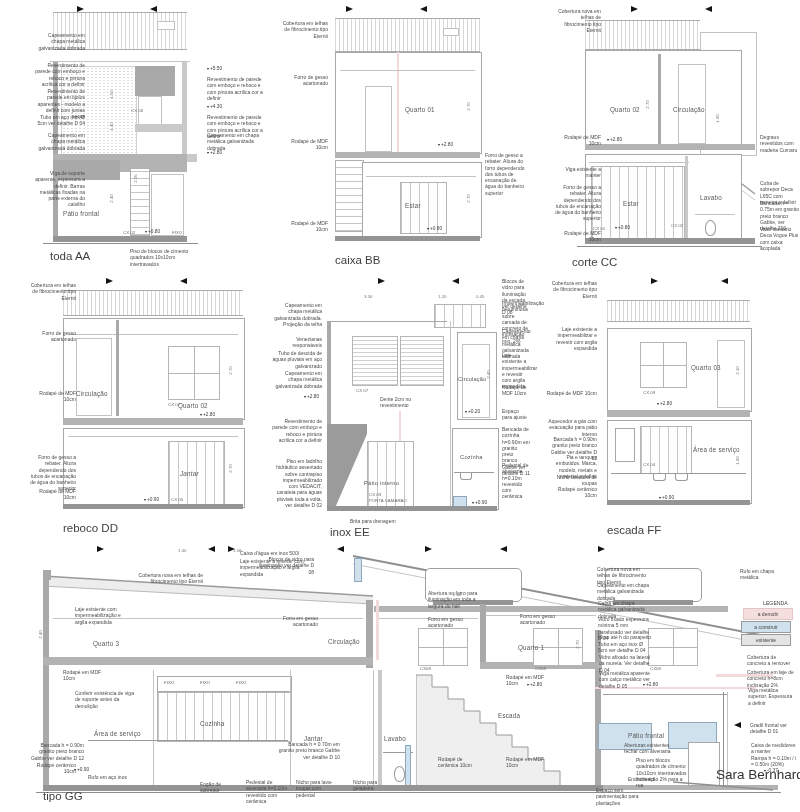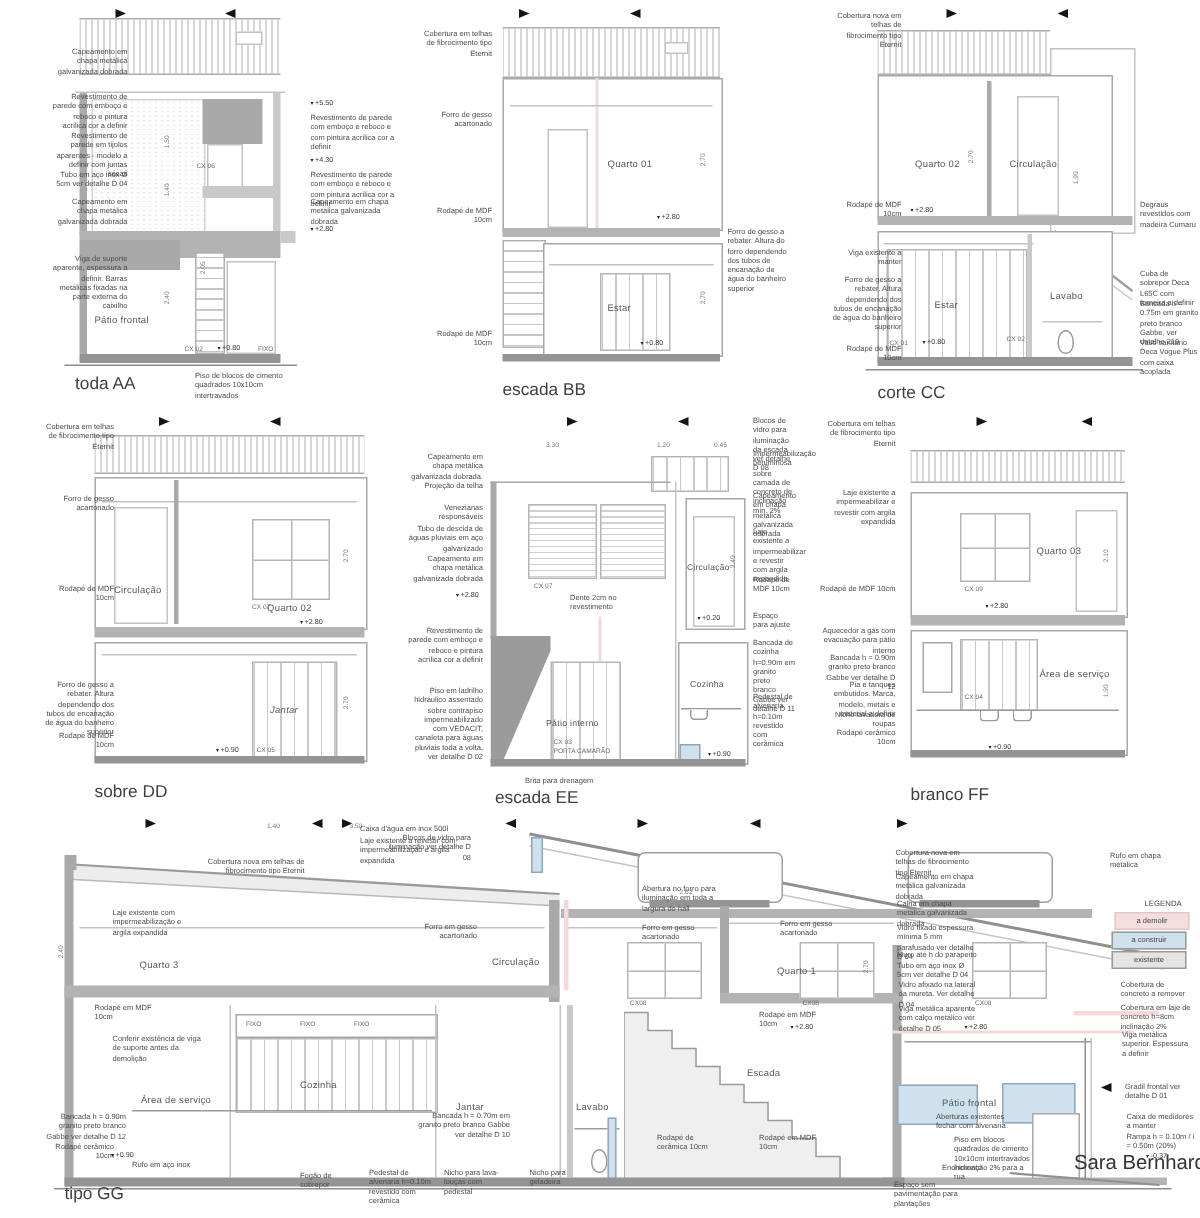--- a/index.html
+++ b/index.html
@@ -118,21 +118,21 @@
     <div class="mull" style="left:120px;top:178px;width:45px;height:50px"></div>
     <div class="room" style="left:125px;top:198px">Estar</div>
     <div class="elev" style="left:147px;top:222px">+0.80</div>
     <div class="dim" style="left:184px;top:192px">2.70</div>
     <div class="base" style="left:55px;top:232px;width:145px;height:5px"></div>
     <div class="ann r" style="left:0px;top:16px;width:48px">Cobertura em telhas de fibrocimento tipo Eternit</div>
     <div class="ann r" style="left:0px;top:70px;width:48px">Forro de gesso acartonado</div>
     <div class="ann r" style="left:0px;top:134px;width:48px">Rodapé de MDF 10cm</div>
     <div class="ann r" style="left:0px;top:216px;width:48px">Rodapé de MDF 10cm</div>
     <div class="ann" style="left:205px;top:148px;width:40px">Forro de gesso a rebater. Altura do forro dependendo dos tubos de encanação de água do banheiro superior</div>
-    <div class="title" style="left:55px;top:250px">escada BB</div>
+    <div class="title" style="left:55px;top:250px">caixa BB</div>
   </div>
 
   <div class="sec" style="left:555px;top:4px;width:245px;height:270px">
     <div class="flagR" style="left:76px;top:2px"></div>
     <div class="flagL" style="left:150px;top:2px"></div>
     <div class="roof" style="left:30px;top:16px;width:115px;height:28px"></div>
     <div class="box" style="left:145px;top:28px;width:55px;height:122px"></div>
     <div class="boxd" style="left:30px;top:46px;width:155px;height:94px"></div>
     <div class="wall" style="left:103px;top:50px;width:3px;height:90px"></div>
     <div class="box" style="left:123px;top:60px;width:26px;height:78px"></div>
@@ -161,21 +161,21 @@
     <div class="hline" style="left:22px;top:242px;width:185px;background:#8d8d8d"></div>
     <div class="ann r" style="left:0px;top:4px;width:46px">Cobertura nova em telhas de fibrocimento tipo Eternit</div>
     <div class="ann r" style="left:0px;top:130px;width:46px">Rodapé de MDF 10cm</div>
     <div class="ann r" style="left:0px;top:162px;width:46px">Viga existente a manter</div>
     <div class="ann r" style="left:0px;top:180px;width:46px">Forro de gesso a rebater. Altura dependendo dos tubos de encanação de água do banheiro superior</div>
     <div class="ann r" style="left:0px;top:226px;width:46px">Rodapé de MDF 10cm</div>
     <div class="ann" style="left:205px;top:130px;width:40px">Degraus revestidos com madeira Cumaru</div>
     <div class="ann" style="left:205px;top:176px;width:40px">Cuba de sobrepor Deca L65C com torneira a definir</div>
     <div class="ann" style="left:205px;top:196px;width:40px">Bancada h = 0.75m em granito preto branco Gabbe, ver detalhe 210</div>
     <div class="ann" style="left:205px;top:222px;width:40px">Vaso sanitário Deca Vogue Plus com caixa acoplada</div>
-    <div class="title" style="left:30px;top:252px">corte CC</div>
+    <div class="title" style="left:17px;top:252px">corte CC</div>
   </div>
 
   <div class="sec" style="left:28px;top:276px;width:255px;height:258px">
     <div class="flagR" style="left:78px;top:2px"></div>
     <div class="flagL" style="left:152px;top:2px"></div>
     <div class="roof" style="left:35px;top:14px;width:180px;height:24px"></div>
     <div class="boxd" style="left:35px;top:42px;width:180px;height:100px"></div>
     <div class="hline" style="left:40px;top:58px;width:170px"></div>
     <div class="box" style="left:48px;top:62px;width:34px;height:76px"></div>
     <div class="wall" style="left:88px;top:44px;width:3px;height:96px"></div>
@@ -192,21 +192,21 @@
     <div class="room ital" style="left:152px;top:194px">Jantar</div>
     <div class="elev" style="left:116px;top:221px">+0.90</div>
     <div class="mark" style="left:143px;top:221px">CX 05</div>
     <div class="dim" style="left:198px;top:190px">2.70</div>
     <div class="base" style="left:35px;top:228px;width:180px;height:5px"></div>
     <div class="ann r" style="left:0px;top:6px;width:48px">Cobertura em telhas de fibrocimento tipo Eternit</div>
     <div class="ann r" style="left:0px;top:54px;width:48px">Forro de gesso acartonado</div>
     <div class="ann r" style="left:0px;top:114px;width:48px">Rodapé de MDF 10cm</div>
     <div class="ann r" style="left:0px;top:178px;width:48px">Forro de gesso a rebater. Altura dependendo dos tubos de encanação de água do banheiro superior</div>
     <div class="ann r" style="left:0px;top:212px;width:48px">Rodapé de MDF 10cm</div>
-    <div class="title" style="left:35px;top:246px">sobre DD</div>
+    <div class="title" style="left:35px;top:246px">reboco DD</div>
   </div>
 
   <div class="sec" style="left:272px;top:276px;width:258px;height:262px">
     <div class="flagR" style="left:106px;top:2px"></div>
     <div class="flagL" style="left:180px;top:2px"></div>
     <div class="dimh" style="left:92px;top:18px">3.30</div>
     <div class="dimh" style="left:166px;top:18px">1.20</div>
     <div class="dimh" style="left:204px;top:18px">0.45</div>
     <div class="mull" style="left:162px;top:28px;width:50px;height:22px"></div>
     <div class="hline" style="left:55px;top:45px;width:120px;background:#a8a8a8"></div>
@@ -245,21 +245,21 @@
     <div class="ann r" style="left:0px;top:142px;width:50px">Revestimento de parede com emboço e reboco e pintura acrílica cor a definir</div>
     <div class="ann r" style="left:0px;top:182px;width:50px">Piso em ladrilho hidráulico assentado sobre contrapiso impermeabilizado com VEDACIT, canaleta para águas pluviais toda a volta, ver detalhe D 02</div>
     <div class="ann" style="left:230px;top:2px;width:28px">Blocos de vidro para iluminação da escada ver detalhe D 08</div>
     <div class="ann" style="left:230px;top:24px;width:28px">Impermeabilização betuminosa sobre camada de concreto de inclinação mín. 2%</div>
     <div class="ann" style="left:230px;top:52px;width:28px">Capeamento em chapa metálica galvanizada dobrada</div>
     <div class="ann" style="left:230px;top:76px;width:28px">Laje existente a impermeabilizar e revestir com argila expandida</div>
     <div class="ann" style="left:230px;top:108px;width:28px">Rodapé de MDF 10cm</div>
     <div class="ann" style="left:230px;top:132px;width:28px">Espaço para ajuste</div>
     <div class="ann" style="left:230px;top:150px;width:28px">Bancada de cozinha h=0.90m em granito preto branco Gabbe ver detalhe D 11</div>
     <div class="ann" style="left:230px;top:186px;width:28px">Pedestal de alvenaria h=0.10m revestido com cerâmica</div>
-    <div class="title" style="left:58px;top:250px">escada EE</div>
+    <div class="title" style="left:58px;top:250px">inox EE</div>
   </div>
 
   <div class="sec" style="left:545px;top:276px;width:255px;height:262px">
     <div class="flagR" style="left:106px;top:2px"></div>
     <div class="flagL" style="left:176px;top:2px"></div>
     <div class="roof" style="left:62px;top:24px;width:143px;height:20px"></div>
     <div class="boxd" style="left:62px;top:52px;width:143px;height:82px"></div>
     <div class="win4" style="left:95px;top:66px;width:45px;height:44px"></div>
     <div class="mark" style="left:98px;top:114px">CX 09</div>
     <div class="box" style="left:172px;top:64px;width:26px;height:66px"></div>
@@ -279,21 +279,21 @@
     <div class="dim" style="left:188px;top:182px">1.90</div>
     <div class="base" style="left:62px;top:224px;width:143px;height:5px"></div>
     <div class="ann r" style="left:0px;top:4px;width:52px">Cobertura em telhas de fibrocimento tipo Eternit</div>
     <div class="ann r" style="left:0px;top:50px;width:52px">Laje existente a impermeabilizar e revestir com argila expandida</div>
     <div class="ann r" style="left:0px;top:114px;width:52px">Rodapé de MDF 10cm</div>
     <div class="ann r" style="left:0px;top:142px;width:52px">Aquecedor a gás com evacuação para pátio interno</div>
     <div class="ann r" style="left:0px;top:160px;width:52px">Bancada h = 0.90m granito preto branco Gabbe ver detalhe D 12</div>
     <div class="ann r" style="left:0px;top:178px;width:52px">Pia e tanques embutidos. Marca, modelo, metais e material a definir</div>
     <div class="ann r" style="left:0px;top:198px;width:52px">Nicho lavadora de roupas</div>
     <div class="ann r" style="left:0px;top:210px;width:52px">Rodapé cerâmico 10cm</div>
-    <div class="title" style="left:62px;top:248px">branco FF</div>
+    <div class="title" style="left:62px;top:248px">escada FF</div>
   </div>
 
   <div class="sec" style="left:28px;top:542px;width:772px;height:270px">
     <div class="flagR" style="left:69px;top:4px"></div>
     <div class="flagL" style="left:180px;top:4px"></div>
     <div class="flagR" style="left:200px;top:4px"></div>
     <div class="flagL" style="left:309px;top:4px"></div>
     <div class="flagR" style="left:397px;top:4px"></div>
     <div class="flagL" style="left:472px;top:4px"></div>
     <div class="flagR" style="left:570px;top:4px"></div>

